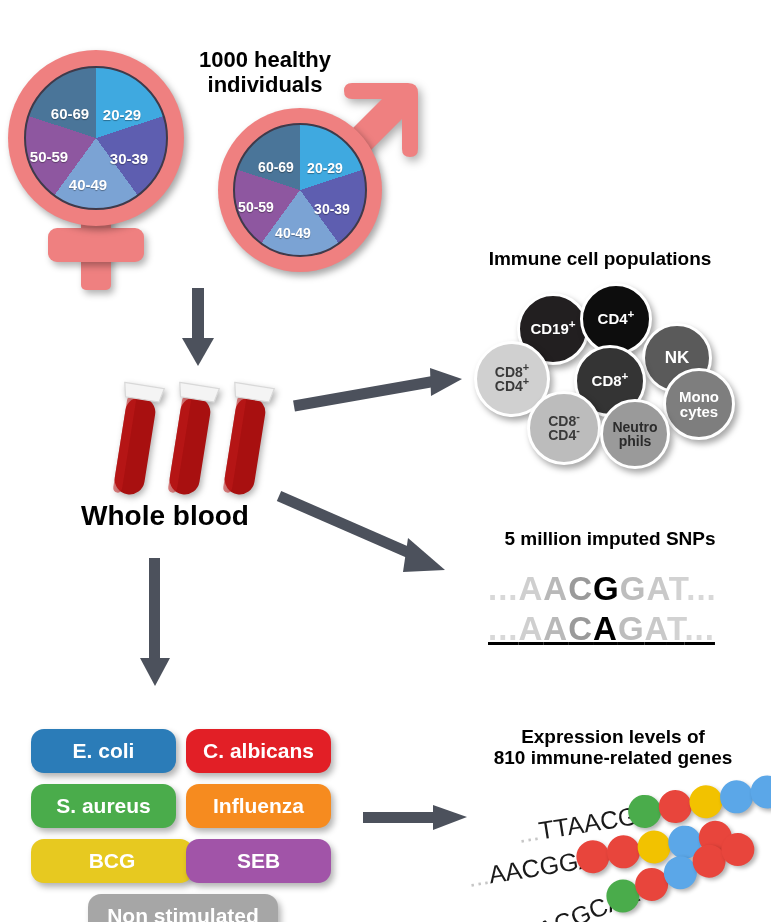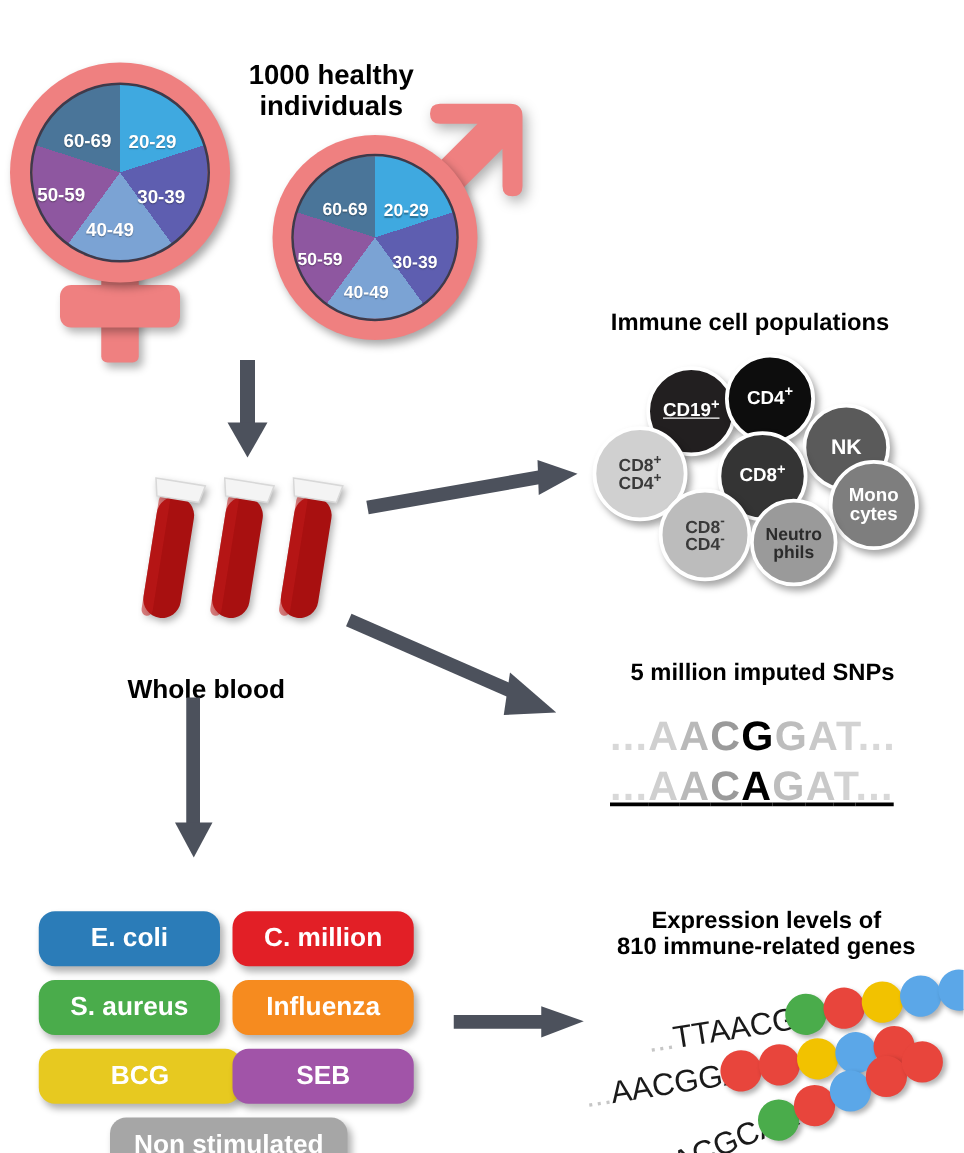--- a/index.html
+++ b/index.html
@@ -206,42 +206,42 @@
 
         <g transform="rotate(9 140 20)">
           <rect x="128" y="22" width="30" height="98" rx="15" fill="#a81010"></rect>
           <rect x="128" y="22" width="9" height="98" rx="5" fill="#c01a1a" opacity="0.55"></rect>
           <path d="M123 10 L163 10 L160 24 L126 24 Z" fill="#f4f4f4" stroke="#d8d8d8" stroke-width="1.2"></path>
         </g>
       </g>
     </svg>
   </div>
 
-  <div class="abs heading" style="left:75px; top:500px; width:180px; font-size:21px;">Whole blood</div>
+  <div class="abs heading" style="left:75px; top:460px; width:180px; font-size:28px;">Whole blood</div>
 
   <svg class="arrow-svg" style="left:290px; top:326px;" width="180" height="48" viewBox="0 0 180 48">
     <line x1="4" y1="40" x2="146" y2="15" stroke="#4c515c" stroke-width="11"></line>
     <polygon points="140,2 172,13 141,30" fill="#4c515c"></polygon>
   </svg>
 
   <svg class="arrow-svg" style="left:275px; top:450px;" width="180" height="90" viewBox="0 0 180 90">
     <line x1="4" y1="6" x2="146" y2="68" stroke="#4c515c" stroke-width="11"></line>
     <polygon points="133,48 170,80 128,82" fill="#4c515c"></polygon>
   </svg>
 
   <svg class="arrow-svg" style="left:135px; top:518px;" width="40" height="130" viewBox="0 0 40 130">
     <rect x="14" y="0" width="11" height="102" fill="#4c515c"></rect>
     <polygon points="5,100 35,100 20,128" fill="#4c515c"></polygon>
   </svg>
 
   <div class="abs heading" style="left:450px; top:208px; width:300px; font-size:19px;">Immune cell populations</div>
 
   <div class="abs" style="left:462px; top:243px; width:300px; height:180px;">
 
-    <div class="cell" style="left:55px; top:10px; width:72px; height:72px; background:#221f20; color:#ffffff; font-size:15px;text-decoration:underline;">
+    <div class="cell" style="left:55px; top:10px; width:72px; height:72px; background:#221f20; color:#ffffff; font-size:15px;">
       <span>CD19<sup>+</sup></span>
     </div>
 
     <div class="cell" style="left:118px; top:0px; width:72px; height:72px; background:#0d0d0d; color:#ffffff; font-size:15px;">
       <span>CD4<sup>+</sup></span>
     </div>
 
     <div class="cell" style="left:180px; top:40px; width:70px; height:70px; background:#5a5a5a; color:#ffffff; font-size:17px;">
       <span>NK</span>
     </div>
@@ -274,21 +274,21 @@
   </div>
 
   <div class="snp-row" style="left:488px; top:570px; font-size:33px;text-decoration:underline;">
     <span class="d">...</span><span class="c1">A</span><span class="c2">A</span><span class="c3">C</span><span class="hl">A</span><span class="c4">G</span><span class="c5">A</span><span class="c6">T</span><span class="d">...</span>
   </div>
 
   <div class="stim" style="left:31px; top:689px; width:145px; height:44px; background:#2b7cb8; font-size:21px;">
     <span>E. coli</span>
   </div>
   <div class="stim" style="left:186px; top:689px; width:145px; height:44px; background:#e21f26; font-size:21px;">
-    <span>C. million</span>
+    <span>C. albicans</span>
   </div>
   <div class="stim" style="left:31px; top:744px; width:145px; height:44px; background:#4aac4b; font-size:21px;">
     <span>S. aureus</span>
   </div>
   <div class="stim" style="left:186px; top:744px; width:145px; height:44px; background:#f68b1f; font-size:21px;">
     <span>Influenza</span>
   </div>
   <div class="stim" style="left:31px; top:799px; width:162px; height:44px; background:#e7c920; font-size:21px;">
     <span>BCG</span>
   </div>

